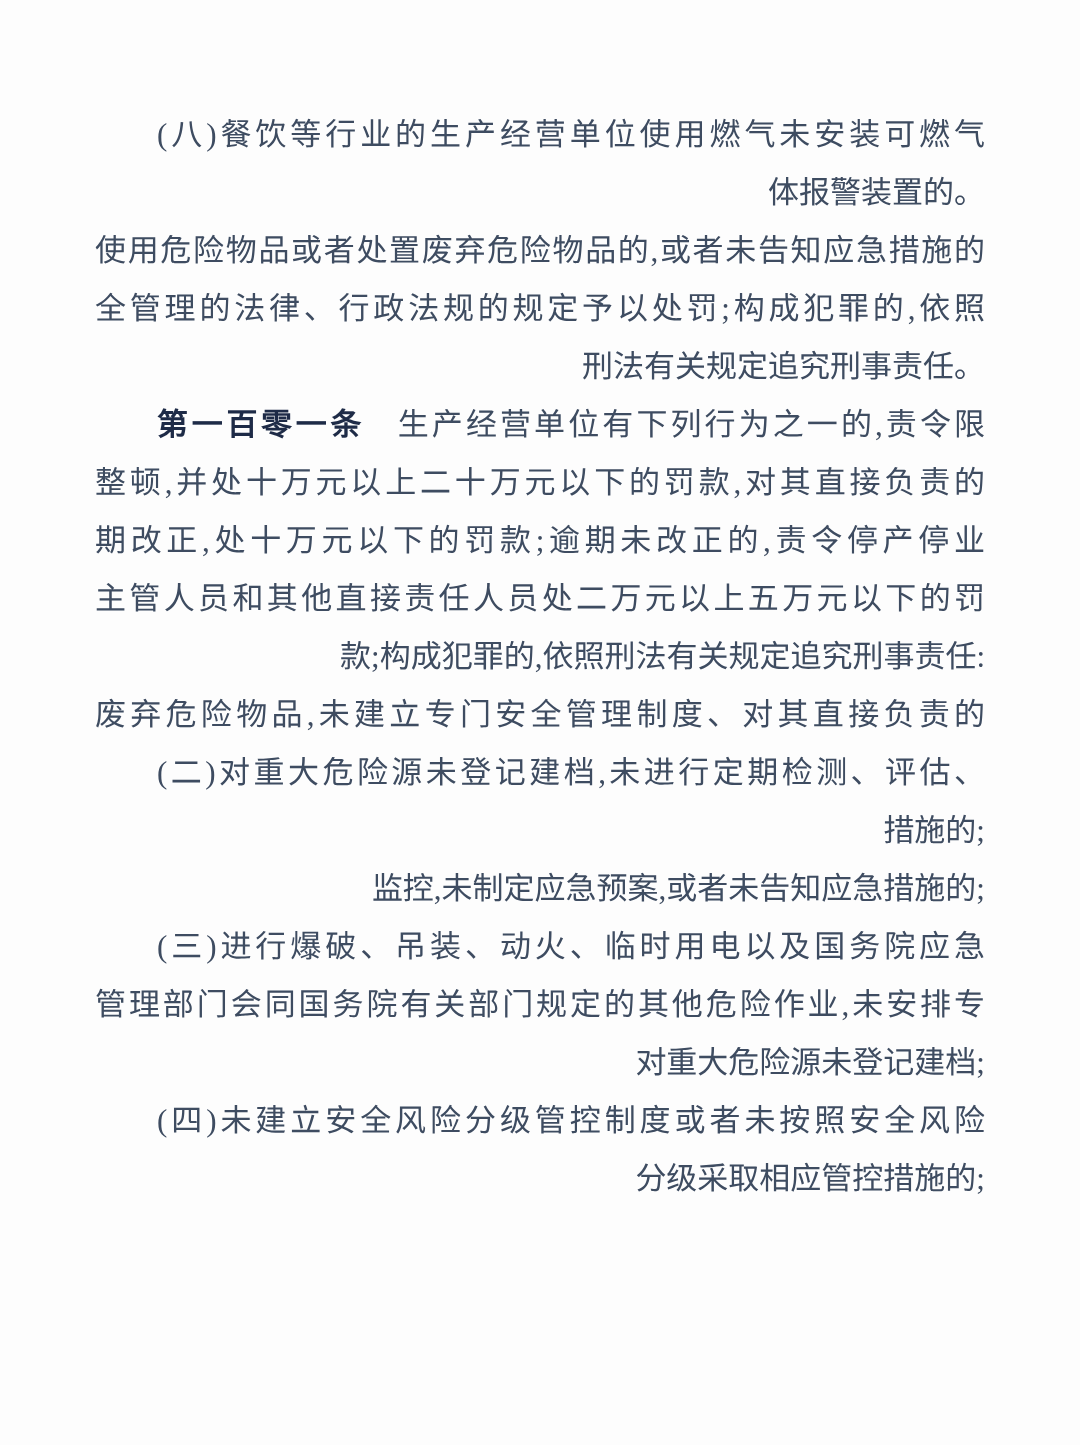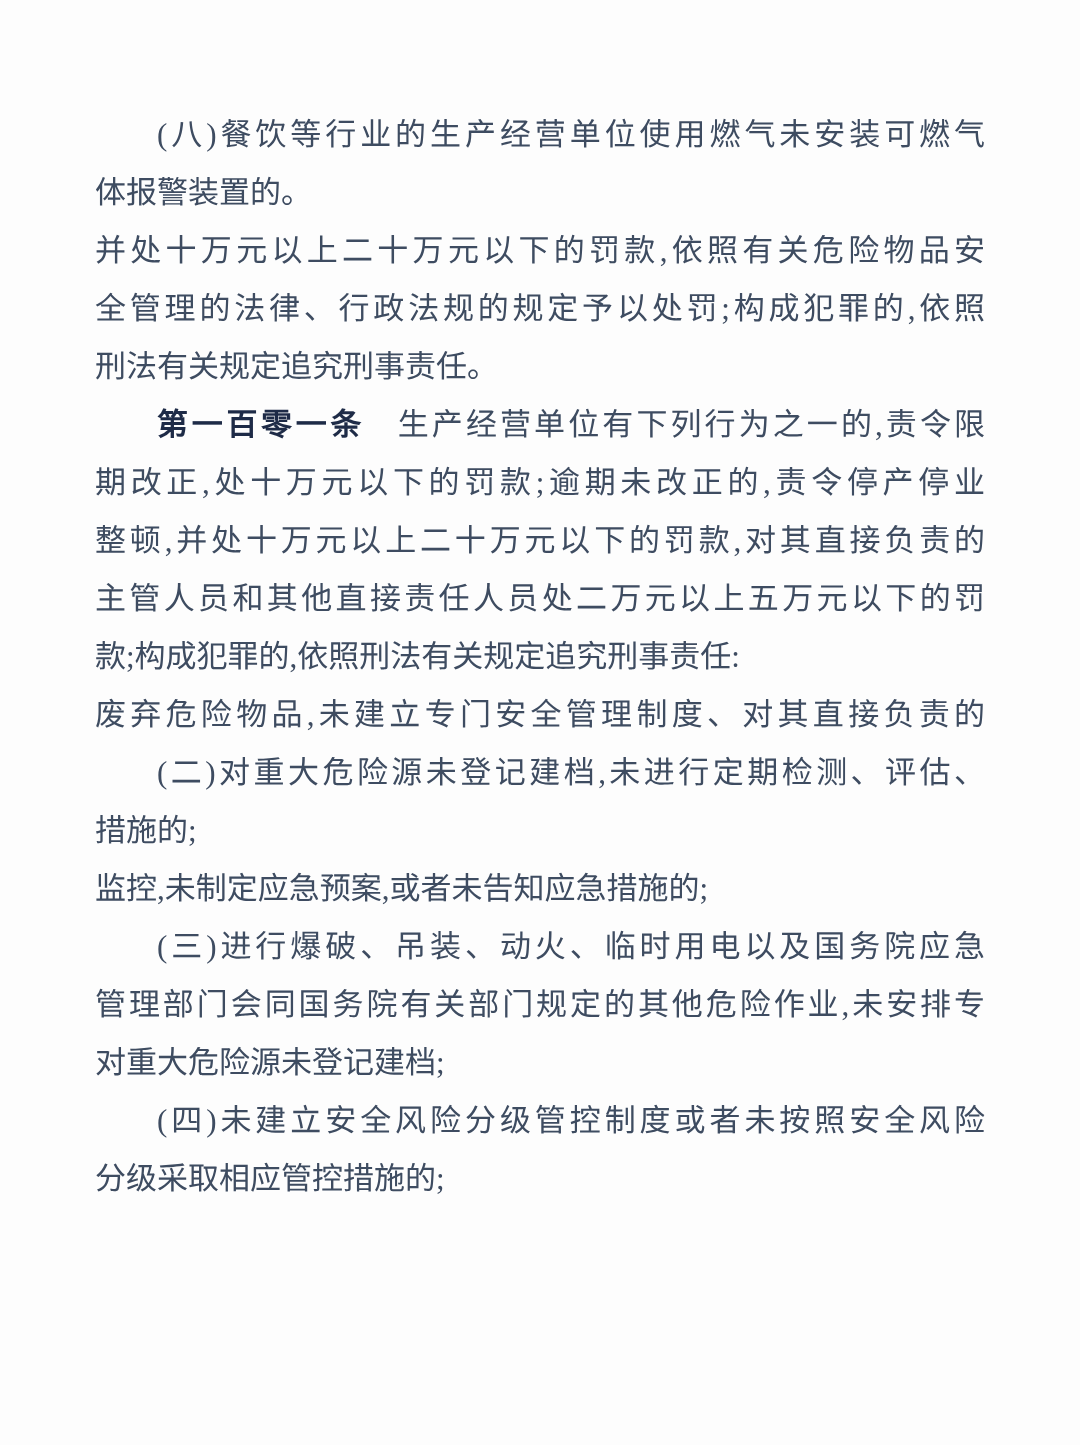--- a/index.html
+++ b/index.html
@@ -26,21 +26,21 @@
     top: 106px;
     width: 890px;
     font-family: "Liberation Serif", "DejaVu Serif", serif;
     font-size: 31px;
     line-height: 58px;
     color: var(--body-color);
   }
   .line {
     width: 890px;
     height: 58px;
-    text-align: left;
+    text-align: right;
     white-space: nowrap;
   }
   .line.justify {
     white-space: normal;
     text-align: justify;
     text-align-last: justify;
     text-justify: inter-character;
   }
   .line.indent {
     text-indent: 2em;
@@ -56,26 +56,26 @@
     color: var(--body-color);
   }
 </style>
 </head>
 <body>
 
 <main class="page">
   <div class="text-block">
       <div class="line indent justify"><span class="body-text">(八)餐饮等行业的生产经营单位使用燃气未安装可燃气</span></div>
       <div class="line"><span class="body-text">体报警装置的。</span></div>
-      <div class="line justify"><span class="body-text">并处十万元以上二十万元以下的罚款,依照有关危险物品安</span></div>
+      <div class="line justify"><span class="body-text">使用危险物品或者处置废弃危险物品的,或者未告知应急措施的</span></div>
       <div class="line justify"><span class="body-text">全管理的法律、行政法规的规定予以处罚;构成犯罪的,依照</span></div>
       <div class="line"><span class="body-text">刑法有关规定追究刑事责任。</span></div>
       <div class="line indent justify"><span class="article-number">第一百零一条</span><span class="body-text">生产经营单位有下列行为之一的,责令限</span></div>
+      <div class="line justify"><span class="body-text">整顿,并处十万元以上二十万元以下的罚款,对其直接负责的</span></div>
       <div class="line justify"><span class="body-text">期改正,处十万元以下的罚款;逾期未改正的,责令停产停业</span></div>
-      <div class="line justify"><span class="body-text">整顿,并处十万元以上二十万元以下的罚款,对其直接负责的</span></div>
       <div class="line justify"><span class="body-text">主管人员和其他直接责任人员处二万元以上五万元以下的罚</span></div>
       <div class="line"><span class="body-text">款;构成犯罪的,依照刑法有关规定追究刑事责任:</span></div>
       <div class="line justify"><span class="body-text">废弃危险物品,未建立专门安全管理制度、对其直接负责的</span></div>
       <div class="line indent justify"><span class="body-text">(二)对重大危险源未登记建档,未进行定期检测、评估、</span></div>
       <div class="line"><span class="body-text">措施的;</span></div>
       <div class="line"><span class="body-text">监控,未制定应急预案,或者未告知应急措施的;</span></div>
       <div class="line indent justify"><span class="body-text">(三)进行爆破、吊装、动火、临时用电以及国务院应急</span></div>
       <div class="line justify"><span class="body-text">管理部门会同国务院有关部门规定的其他危险作业,未安排专</span></div>
       <div class="line"><span class="body-text">对重大危险源未登记建档;</span></div>
       <div class="line indent justify"><span class="body-text">(四)未建立安全风险分级管控制度或者未按照安全风险</span></div>

